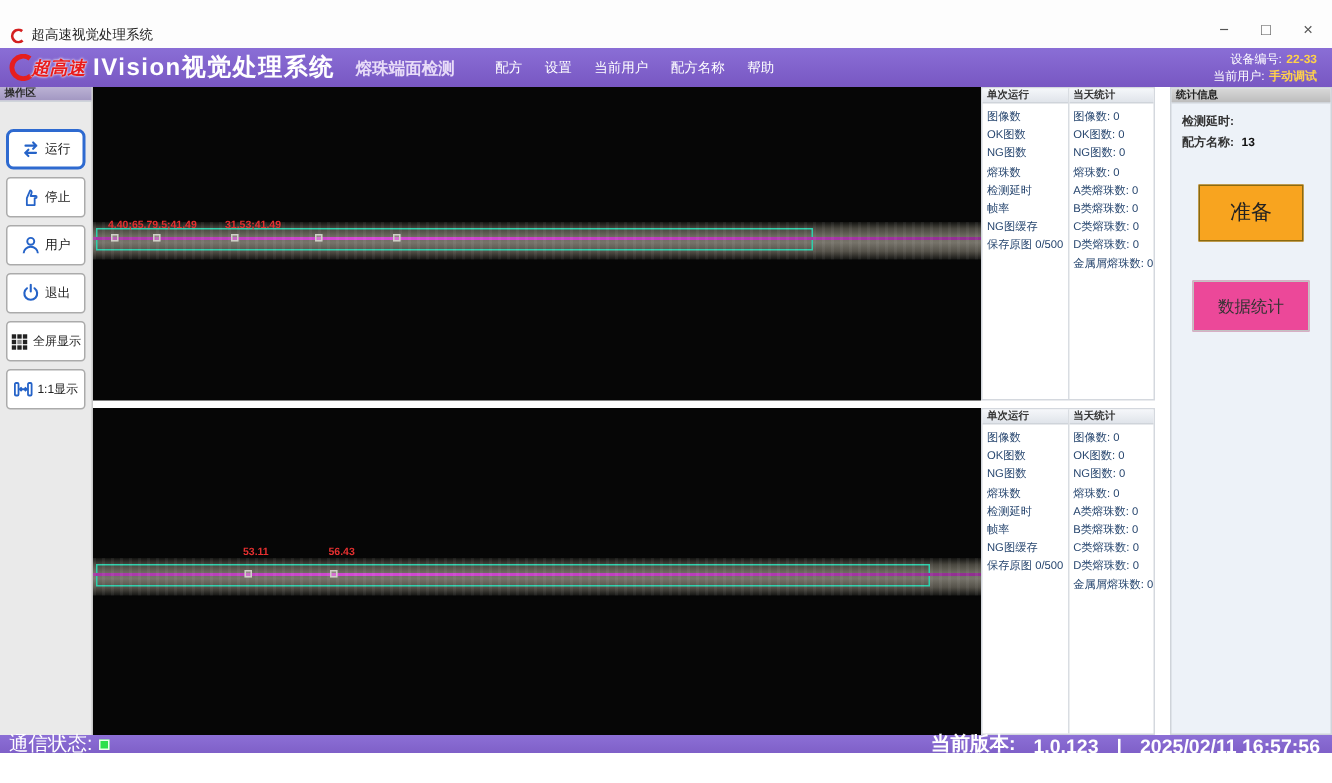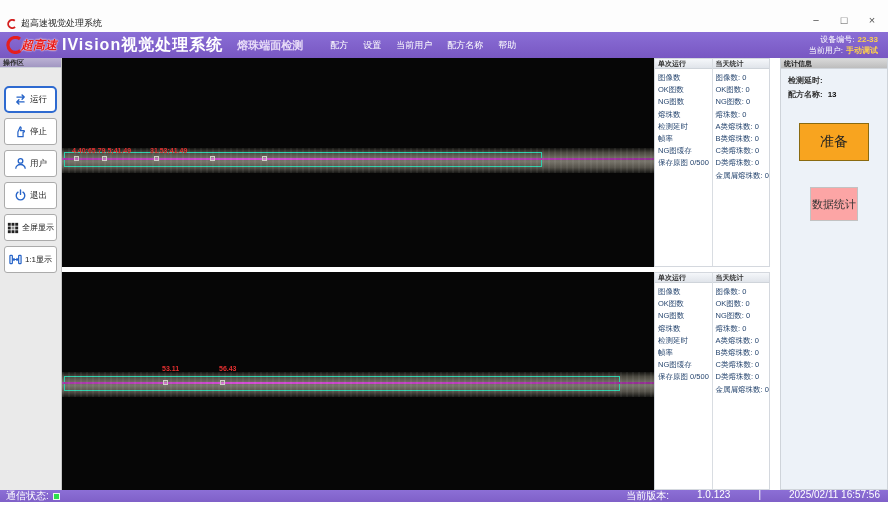--- a/index.html
+++ b/index.html
@@ -76,31 +76,31 @@
   
   .info-panel { position:absolute; left:780px; top:58px; width:108px; height:432px;
                 background:#edf2f8; border:1px solid #cfd4da; }
   .info-panel .panel-cap { background:linear-gradient(#d8d8d8,#bdbdbd); color:#222; }
   .info-body { padding:5px 7px 0; }
   .info-row { font-size:8px; font-weight:bold; color:#333; line-height:14px; white-space:nowrap; }
   .info-row .val { color:#111; margin-left:5px; }
   .prepare-btn { display:block; margin:21px auto 0; width:70px; height:38px;
                  background:#f8a41f; border:1px solid #8a6a10; font-size:14px; color:#222;
                  font-family:inherit; cursor:default; }
-  .data-btn { display:block; margin:26px auto 0; width:48px; height:34px;
-              background:#fca5a5; border:1px solid #c2c2c2; font-size:11px; color:#333;
+  .data-btn { display:block; margin:26px auto 0; width:78px; height:34px;
+              background:#ec4899; border:1px solid #c2c2c2; font-size:11px; color:#333;
               font-family:inherit; cursor:default; }
 
   
   .statusbar { position:absolute; top:490px; left:0; right:0; height:12px;
                background:linear-gradient(#8c6fd6,#7f60c8); display:flex; align-items:center;
-               font-size:10px; color:#fff; }
+               font-size:13px; color:#fff; }
   .sb-left { margin-left:6px; display:flex; align-items:center; gap:4px; }
   .comm-ind { width:7px; height:7px; background:#2ce04a; border:1px solid #eafeea; }
-  .sb-right { margin-left:auto; margin-right:8px; display:flex; gap:28px; align-items:flex-start; }
+  .sb-right { margin-left:auto; margin-right:8px; display:flex; gap:12px; align-items:flex-end;font-weight:bold; }
 </style>
 </head>
 <body>
 
 <div class="screen">
 
   <div class="titlebar">
     <div class="tb-row">
       <svg width="11" height="10" viewBox="0 0 20 18">
           <path d="M16 3 A7.5 7.5 0 1 0 16.5 14.5" fill="none" stroke="#d42020" stroke-width="3.4"></path>

